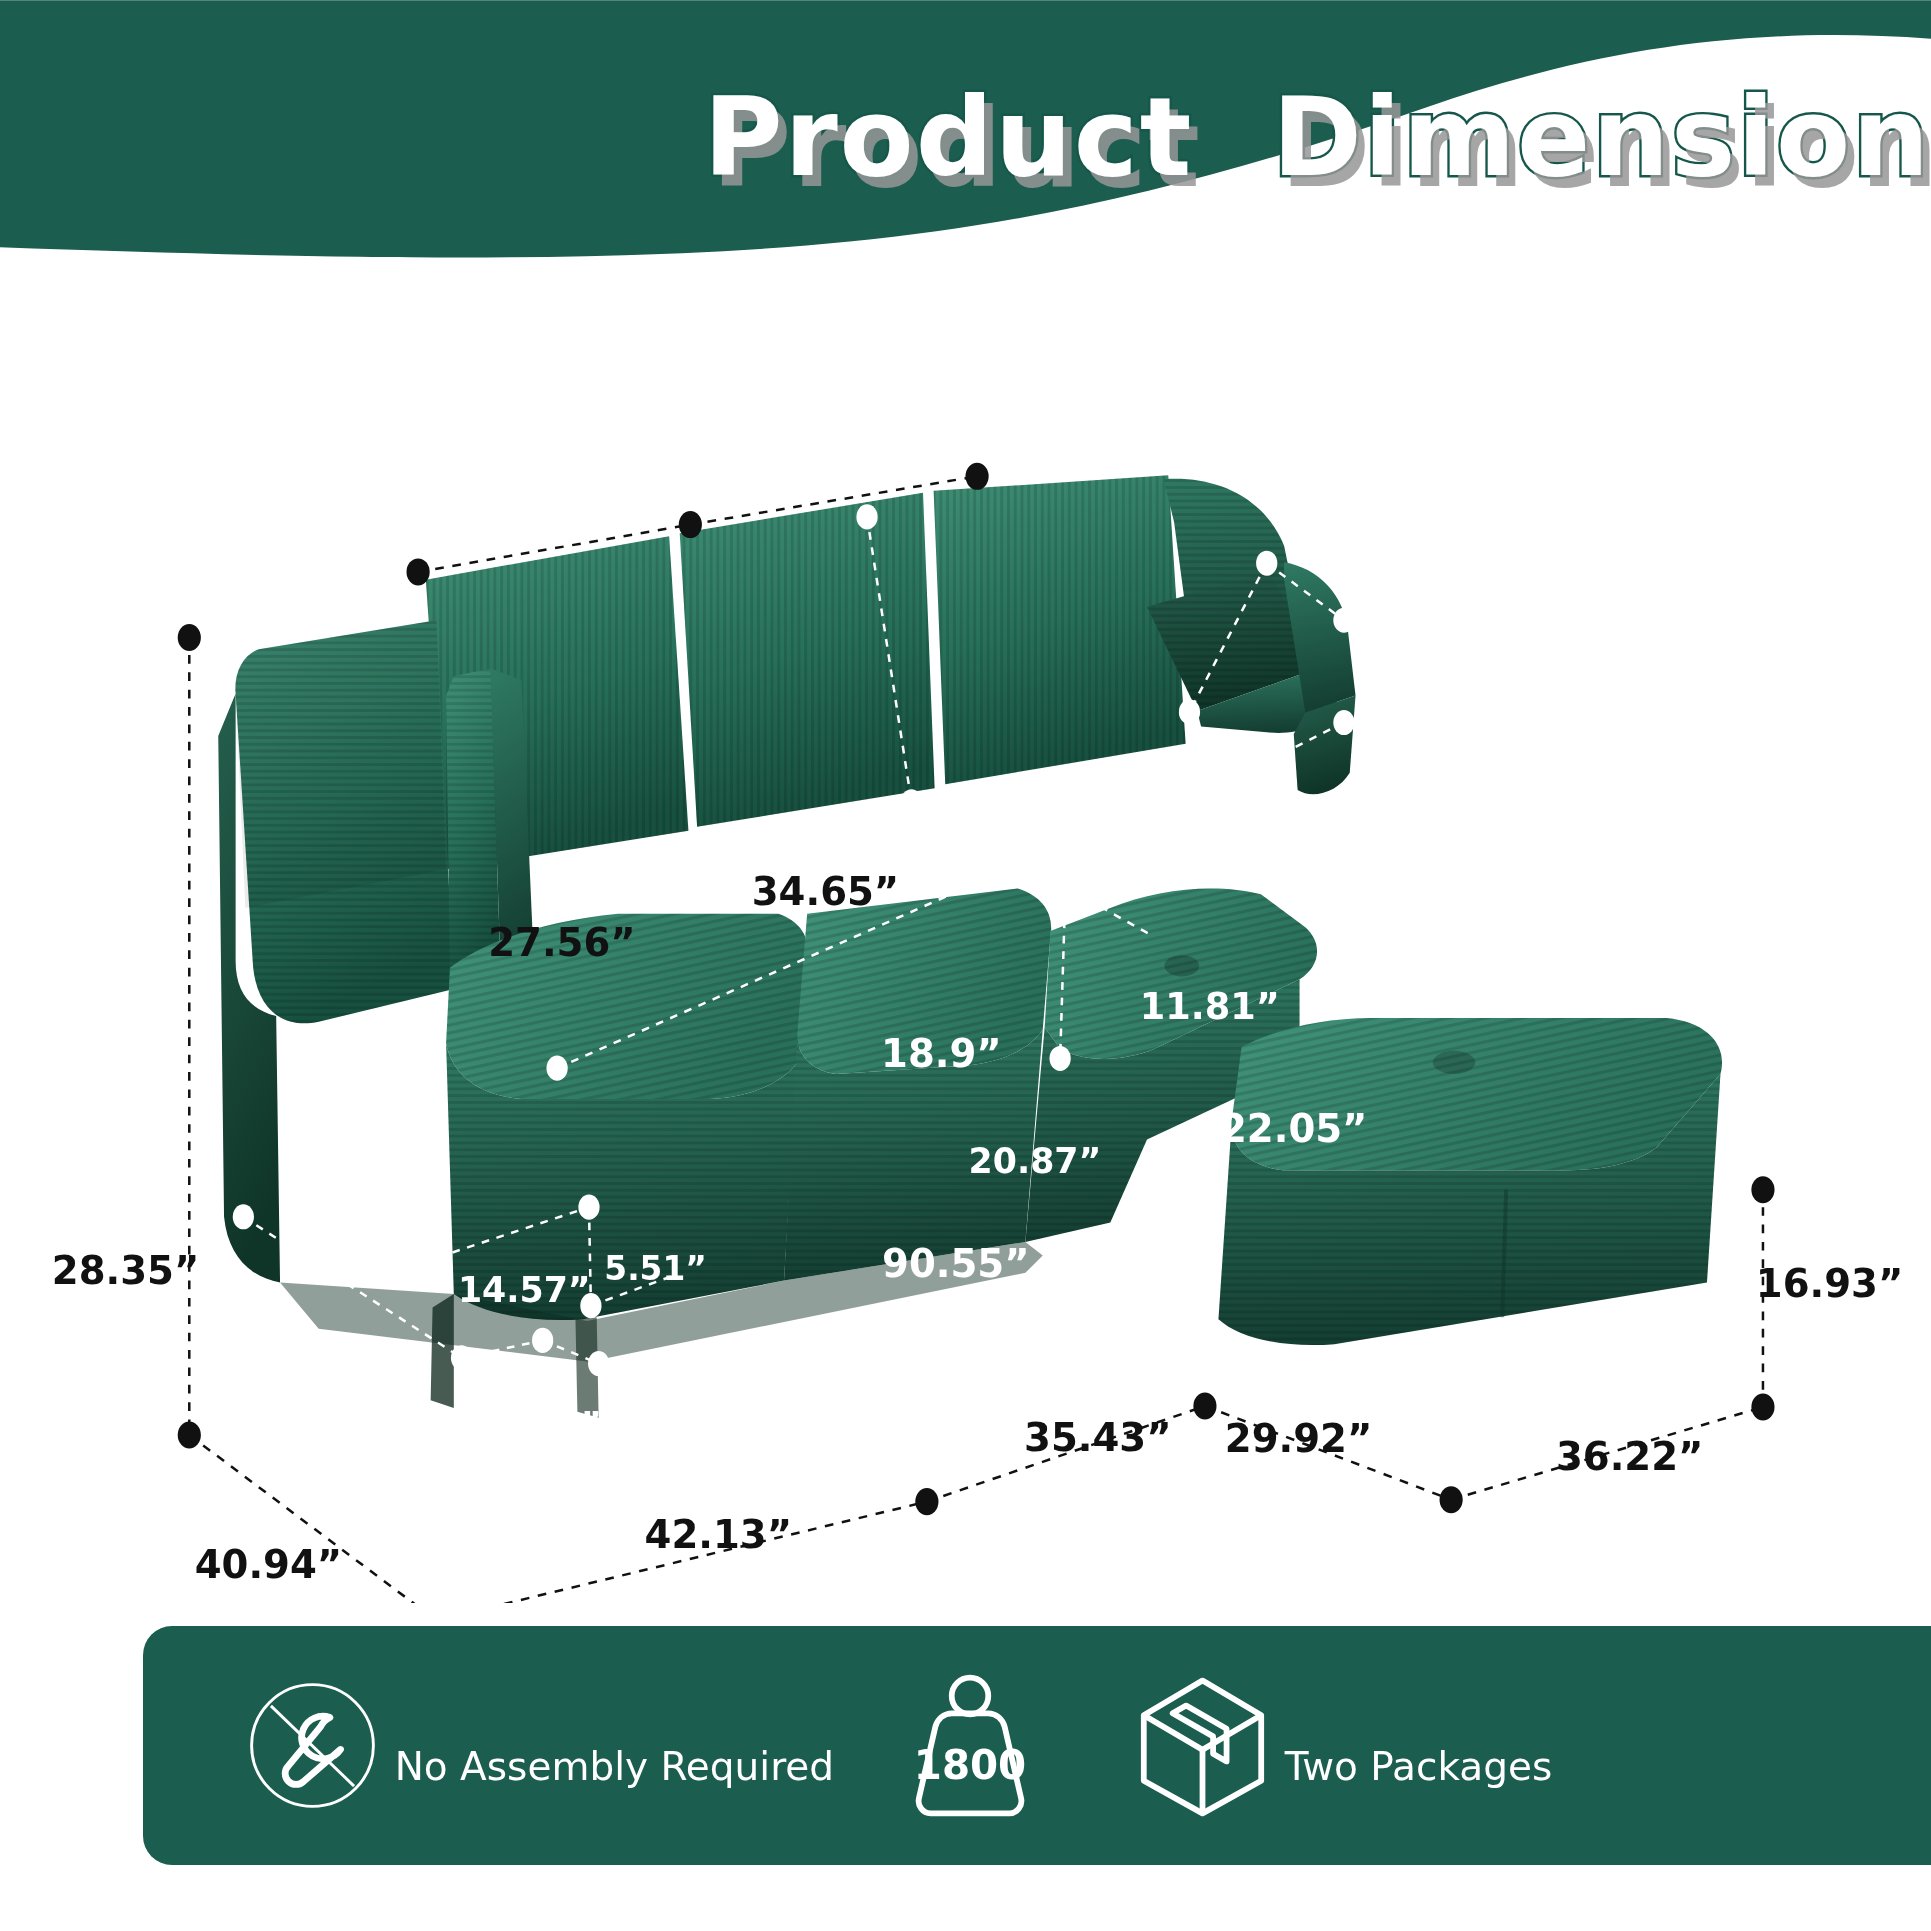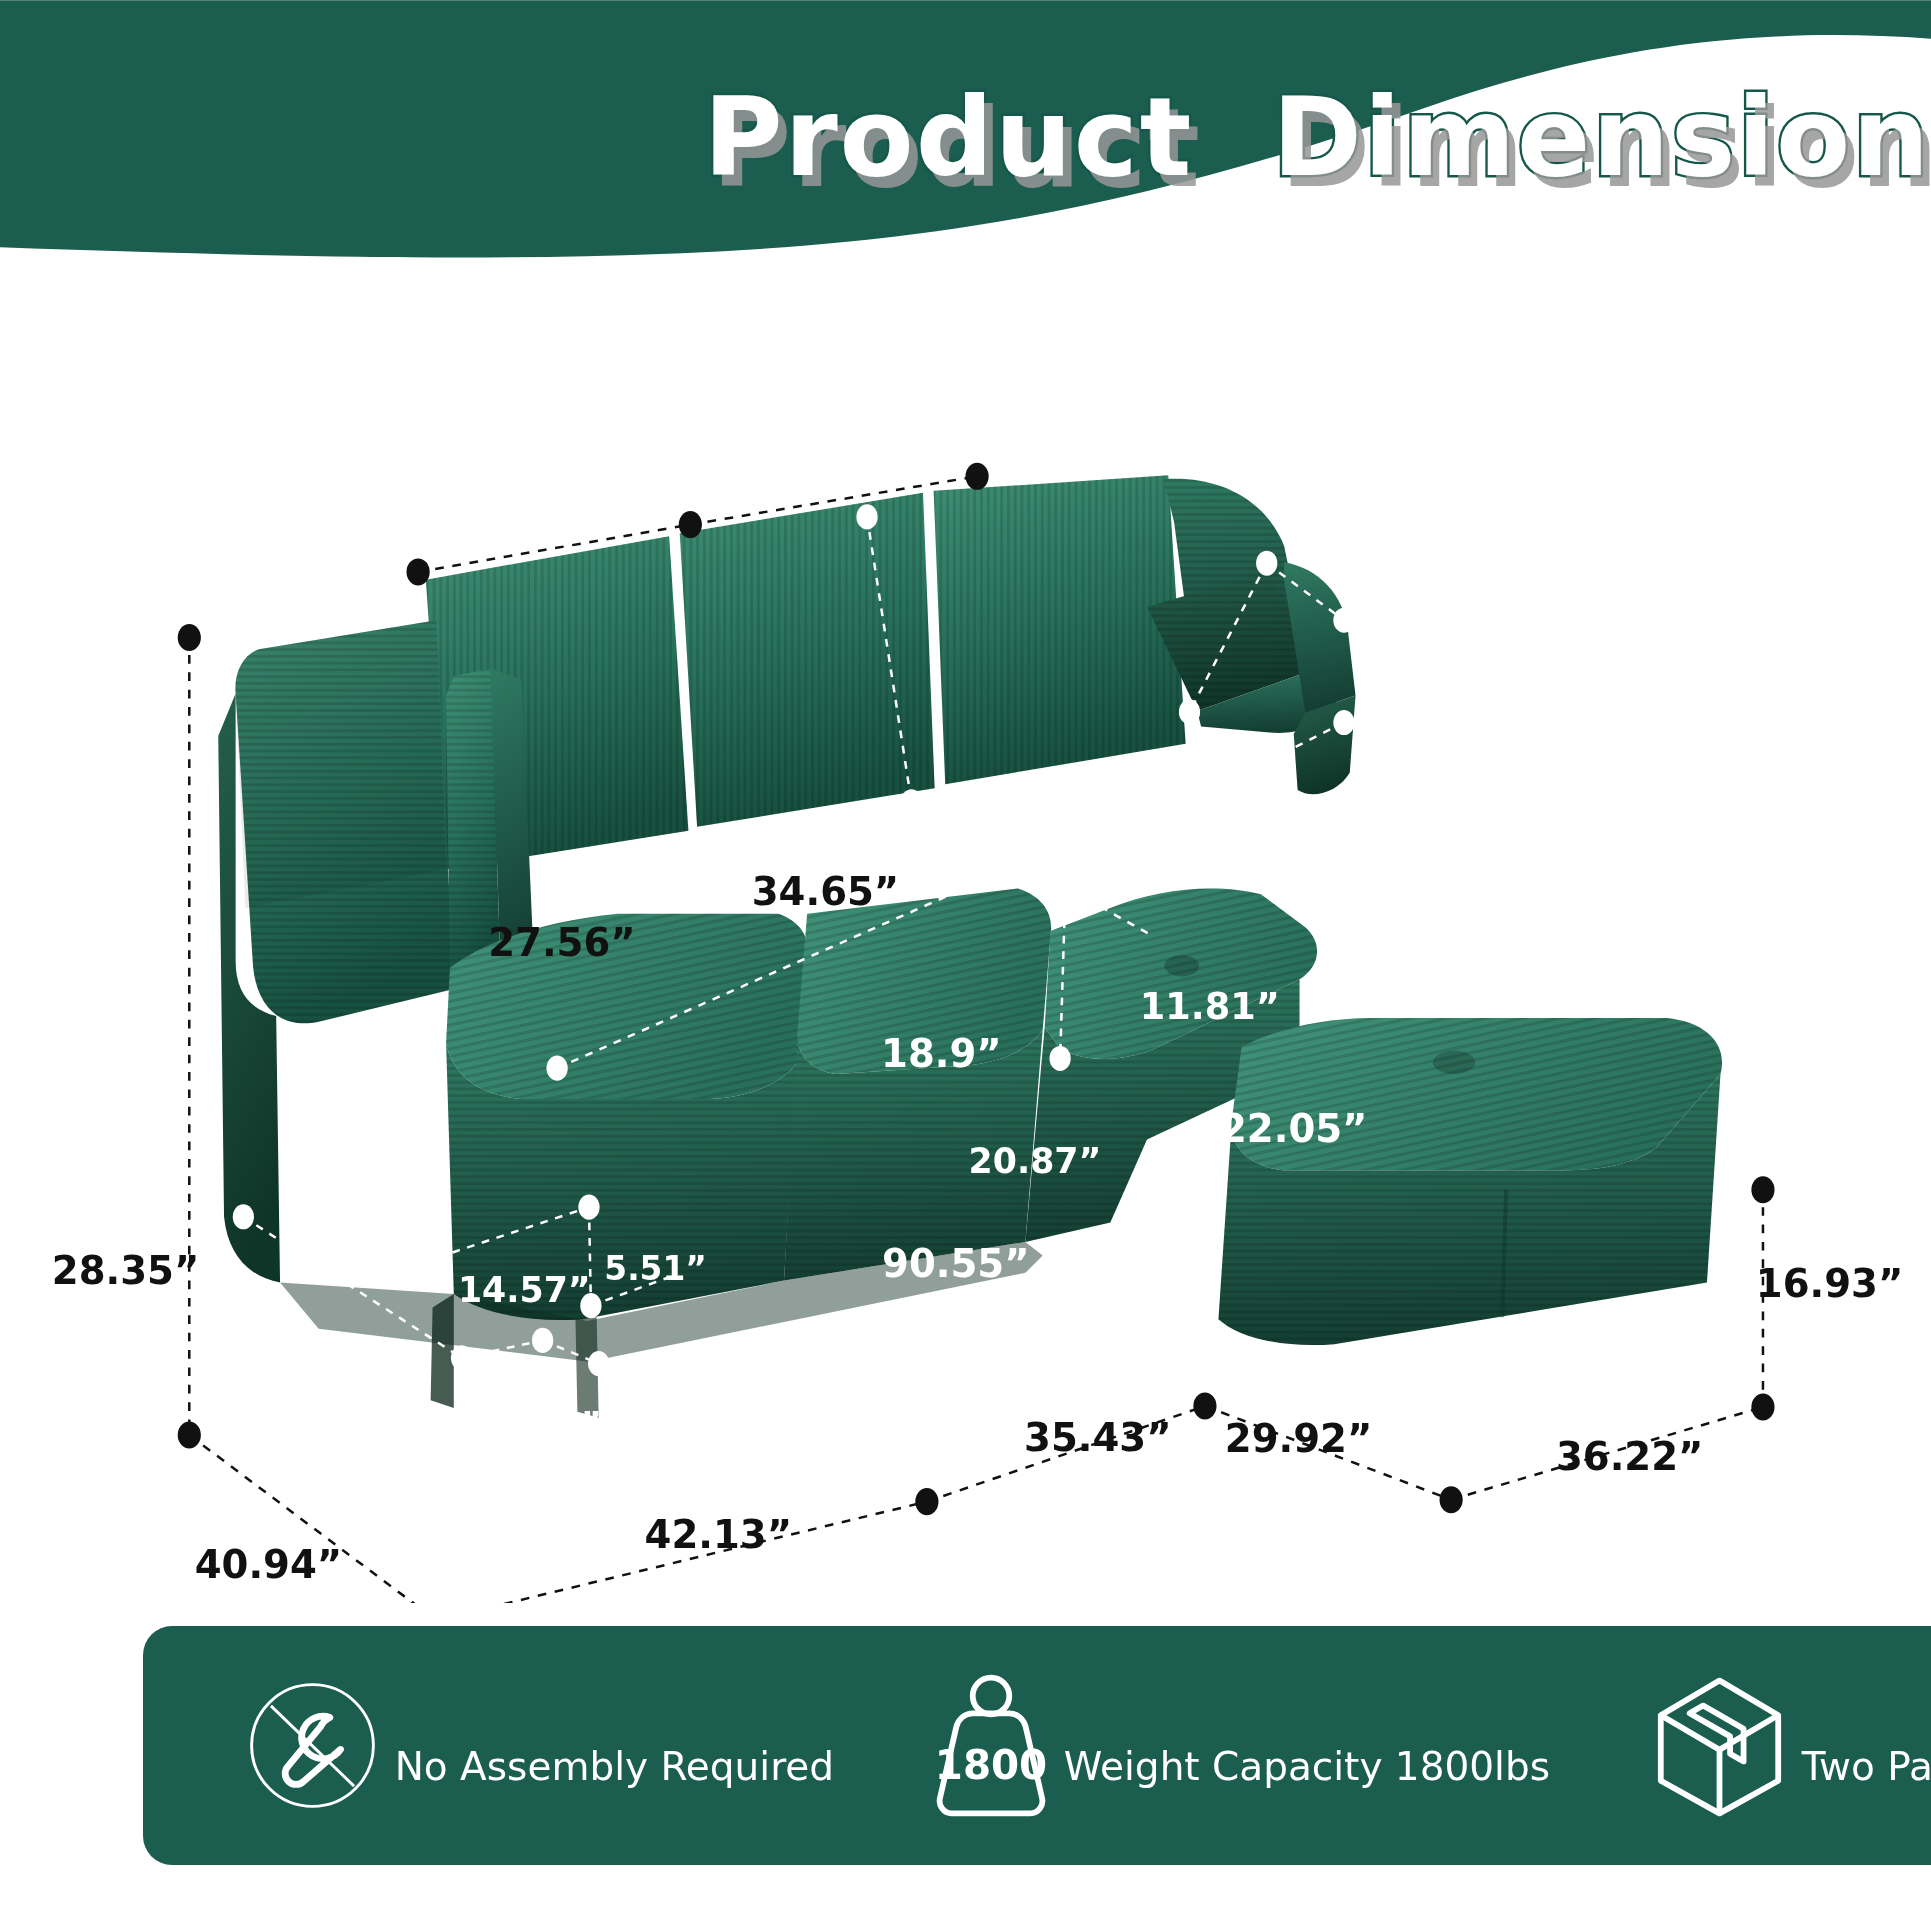--- a/index.html
+++ b/index.html
@@ -40,21 +40,21 @@
     position:absolute;left:143px;top:1626px;
     width:1846px;height:239px;
     background:#1b5d4f;border-radius:29px;
     display:flex;align-items:center;
   }
   .feature{
     display:flex;align-items:center;
     height:100%;
   }
   .feature.f1{margin-left:97px;}
-  .feature.f2{margin-left:94px;}
+  .feature.f2{margin-left:73px;}
   .feature.f3{margin-left:97px;}
   .feature .ficon{flex:0 0 auto;display:block;}
   .feature .flabel{
     color:#ffffff;
     font-family:"DejaVu Sans", sans-serif;
     font-size:39px;
     white-space:nowrap;
     margin-left:9.7px;
     margin-top:42px;
   }
@@ -384,21 +384,20 @@
     </div>
 
     <div class="feature f2">
       <svg class="ficon" width="126" height="154" viewBox="0 0 130 160">
         <circle cx="65" cy="28" r="19" fill="none" stroke="#ffffff" stroke-width="6"></circle>
         <path d="M46,46 L84,46 C92,46 99,52 101,60 L118,134
                  C120,142 114,150 106,150 L24,150
                  C16,150 10,142 12,134 L29,60 C31,52 38,46 46,46 Z" fill="none" stroke="#ffffff" stroke-width="6" stroke-linejoin="round"></path>
         <text x="65" y="114" text-anchor="middle" font-family="DejaVu Sans, sans-serif" font-weight="bold" font-size="42" fill="#ffffff">1800</text>
       </svg>
-      <div class="flabel">Weight Capacity 1800lbs</div>
     </div>
 
     <div class="feature f3">
       <svg class="ficon" width="145" height="154" viewBox="0 0 150 160">
         <g fill="none" stroke="#ffffff" stroke-width="6" stroke-linejoin="round">
           <path d="M75,12 L136,48 L136,116 L75,150 L14,116 L14,48 Z"></path>
           <path d="M14,48 L75,84 L136,48"></path>
           <path d="M75,84 L75,150"></path>
           <path d="M58,38 L100,62 L100,96 L86,88 L86,70 L44,46 Z"></path>
         </g>

